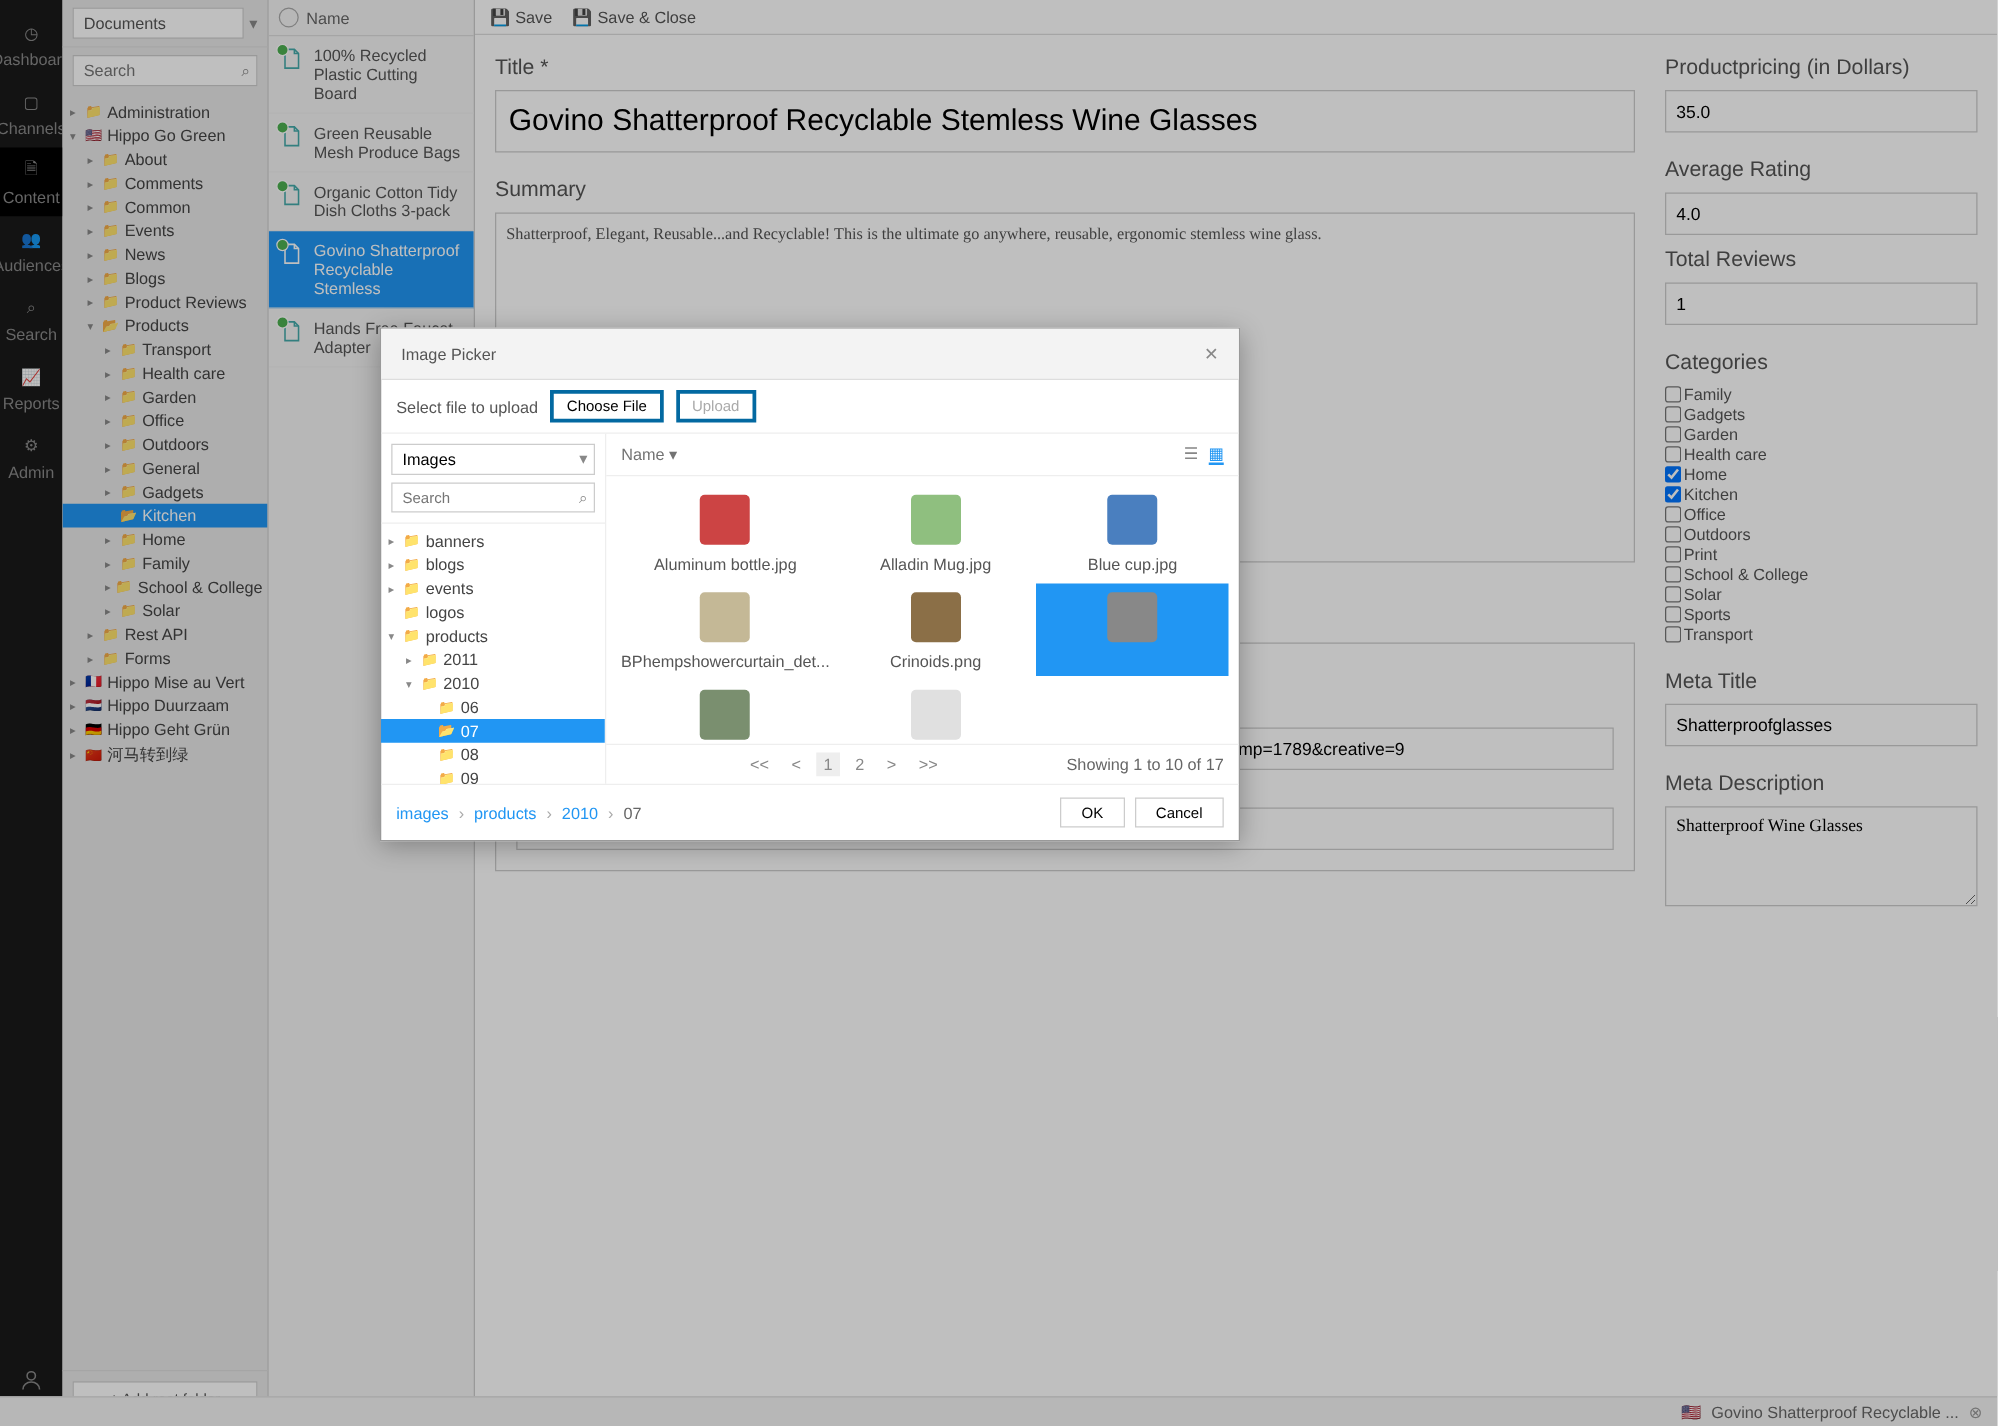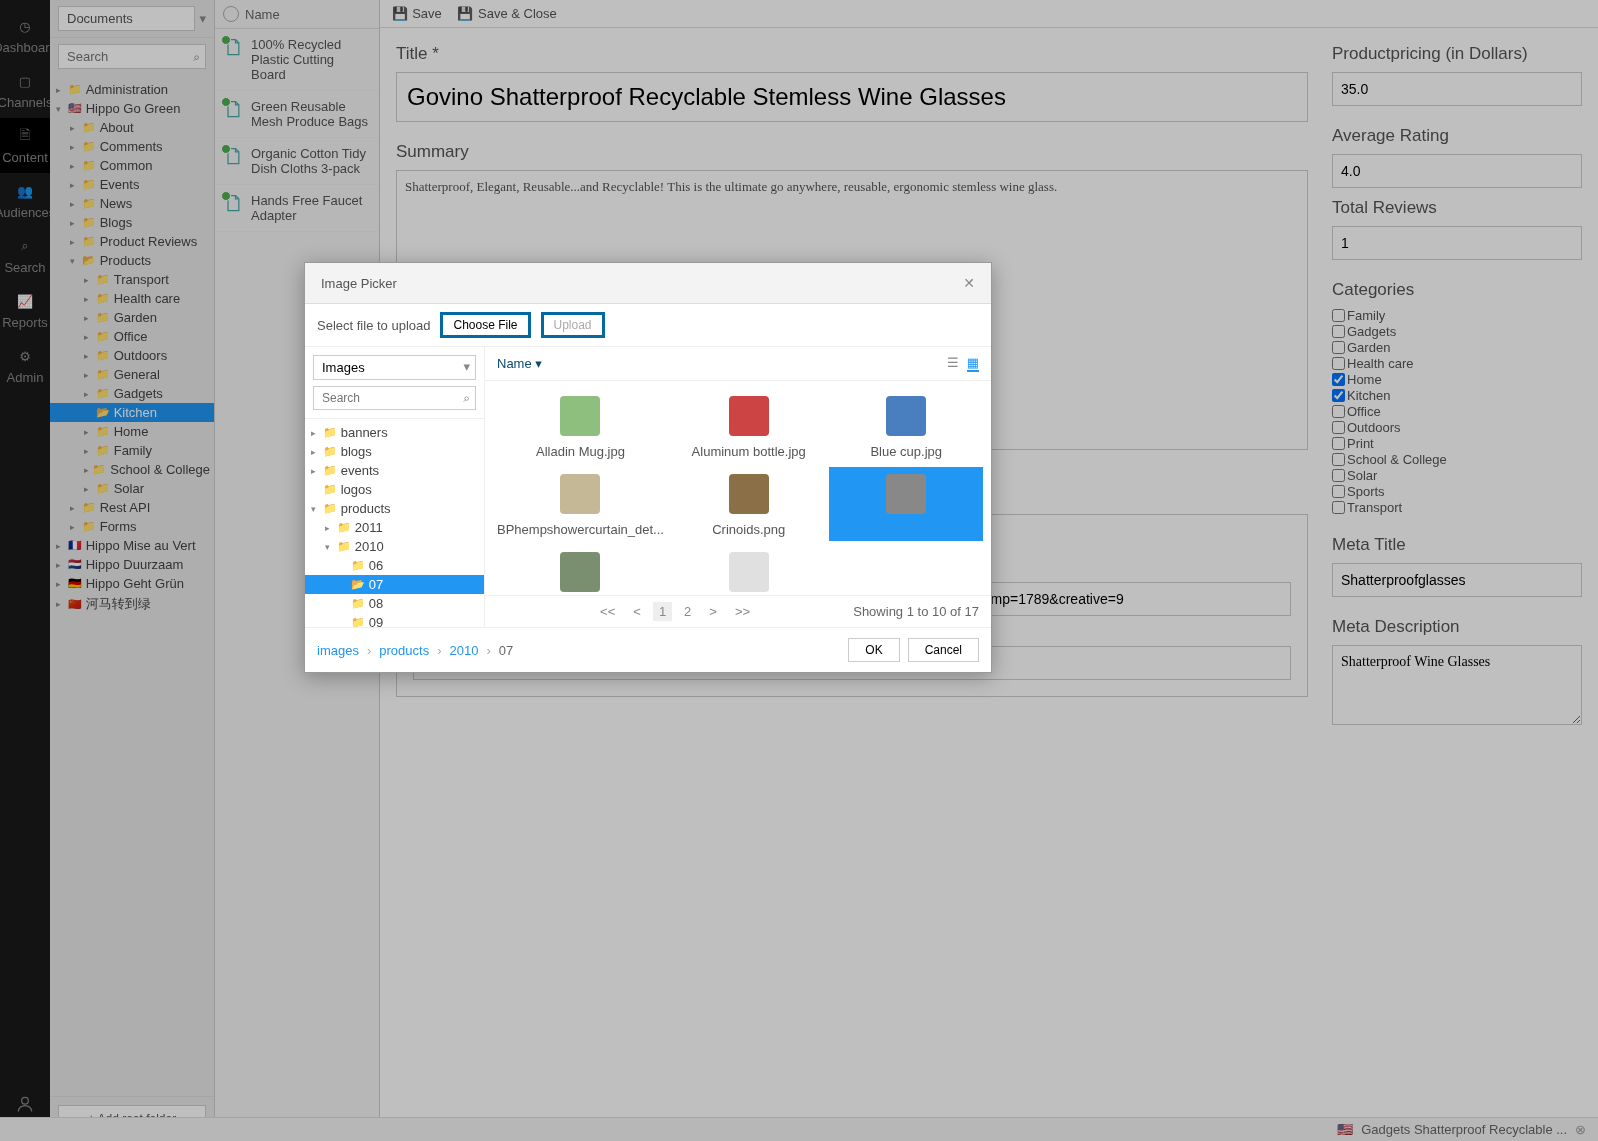--- a/index.html
+++ b/index.html
@@ -59,21 +59,21 @@
 .file-btn{padding:3px 10px;border:3px solid #0369a1;background:#fff;cursor:pointer;font-size:12px}
 .file-btn.disabled{color:#aaa}
 .modal-body{display:flex;height:280px}
 .modal-left{width:180px;border-right:1px solid #eee;display:flex;flex-direction:column}
 .modal-left-head{padding:8px;border-bottom:1px solid #eee}
 .modal-select{width:100%;padding:4px 8px;border:1px solid #ccc;background:#fff;font-size:12px}
 .modal-tree{flex:1;overflow-y:auto;padding:4px 0;position:relative}
 .modal-tree .tree-node{font-size:12px}
 .modal-right{flex:1;display:flex;flex-direction:column}
 .modal-right-head{padding:8px 12px;border-bottom:1px solid #eee;display:flex;align-items:center;justify-content:space-between}
-.sort-btn{color:#0c4a6e;font-size:13px;cursor:pointer}
+.sort-btn{color:#737373;font-size:13px;cursor:pointer}
 .view-toggle{display:flex;gap:8px}
 .view-btn{cursor:pointer;font-size:13px;color:#888}
 .view-btn.active{color:#2196f3;border-bottom:2px solid #2196f3}
 .thumb-grid{flex:1;overflow-y:auto;display:grid;grid-template-columns:repeat(3,1fr);gap:4px;padding:8px}
 .thumb{display:flex;flex-direction:column;align-items:center;padding:4px;cursor:pointer;font-size:12px;color:#555}
 .thumb.selected{background:#2196f3;color:#fff}
 .thumb-img{width:60px;height:45px;margin-bottom:6px;display:flex;align-items:center;justify-content:center}
 .modal-pager{padding:6px 12px;border-top:1px solid #eee;display:flex;align-items:center;justify-content:space-between;font-size:11px;color:#666}
 .pager-ctrl{display:flex;align-items:center;gap:6px}
 .pager-btn{padding:2px 6px;cursor:pointer;color:#888}
@@ -314,20 +314,27 @@
             </svg></div>
           <span>Green Reusable Mesh Produce Bags</span>
         </div>
         <div class="doclist-item">
           <div class="doc-icon"><span class="badge"></span><svg viewBox="0 0 24 24" fill="none" stroke="#4aa" stroke-width="1.5">
               <path d="M6 3h9l4 4v14H6z"></path>
               <path d="M15 3v4h4"></path>
             </svg></div>
           <span>Organic Cotton Tidy Dish Cloths 3-pack</span>
         </div>
+        <div class="doclist-item selected">
+          <div class="doc-icon"><span class="badge"></span><svg viewBox="0 0 24 24" fill="none" stroke="#fff" stroke-width="1.5">
+              <path d="M6 3h9l4 4v14H6z"></path>
+              <path d="M15 3v4h4"></path>
+            </svg></div>
+          <span>Govino Shatterproof Recyclable Stemless</span>
+        </div>
         <div class="doclist-item">
           <div class="doc-icon"><span class="badge"></span><svg viewBox="0 0 24 24" fill="none" stroke="#4aa" stroke-width="1.5">
               <path d="M6 3h9l4 4v14H6z"></path>
               <path d="M15 3v4h4"></path>
             </svg></div>
           <span>Hands Free Faucet Adapter</span>
         </div>
       </div>
   </div>
 
@@ -529,29 +536,29 @@
       <div class="modal-right-head">
         <span class="sort-btn"><span>Name</span> ▾</span>
         <div class="view-toggle">
           <span class="view-btn">☰</span>
           <span class="view-btn active">▦</span>
         </div>
       </div>
       <div class="thumb-grid" id="thumb-grid">
           <div class="thumb">
             <div class="thumb-img">
+              <div style="width:40px;height:40px;background:#cc4444;border-radius:4px"></div>
+            </div>
+            <span>Aluminum bottle.jpg</span>
+          </div>
+          <div class="thumb">
+            <div class="thumb-img">
               <div style="width:40px;height:40px;background:#8fbf7f;border-radius:4px"></div>
             </div>
             <span>Alladin Mug.jpg</span>
-          </div>
-          <div class="thumb">
-            <div class="thumb-img">
-              <div style="width:40px;height:40px;background:#cc4444;border-radius:4px"></div>
-            </div>
-            <span>Aluminum bottle.jpg</span>
           </div>
           <div class="thumb">
             <div class="thumb-img">
               <div style="width:40px;height:40px;background:#4a7fbf;border-radius:4px"></div>
             </div>
             <span>Blue cup.jpg</span>
           </div>
           <div class="thumb">
             <div class="thumb-img">
               <div style="width:40px;height:40px;background:#c4b896;border-radius:4px"></div>
@@ -608,15 +615,15 @@
       </div>
     <div class="modal-actions">
       <button class="modal-btn">OK</button>
       <button class="modal-btn">Cancel</button>
     </div>
   </div>
 </div>
 
 <div class="statusbar">
   <span>🇺🇸</span>
-  <span>Gadgets Shatterproof Recyclable ...</span>
+  <span>Govino Shatterproof Recyclable ...</span>
   <span style="color:#999">⊗</span>
 </div>
 
 </body></html>

